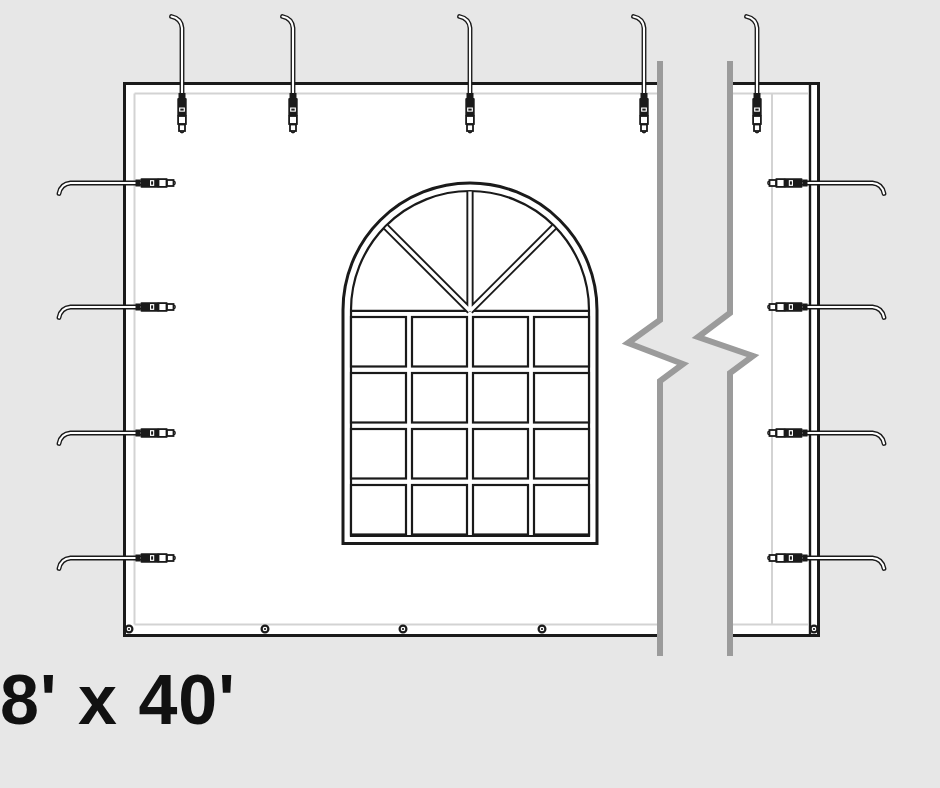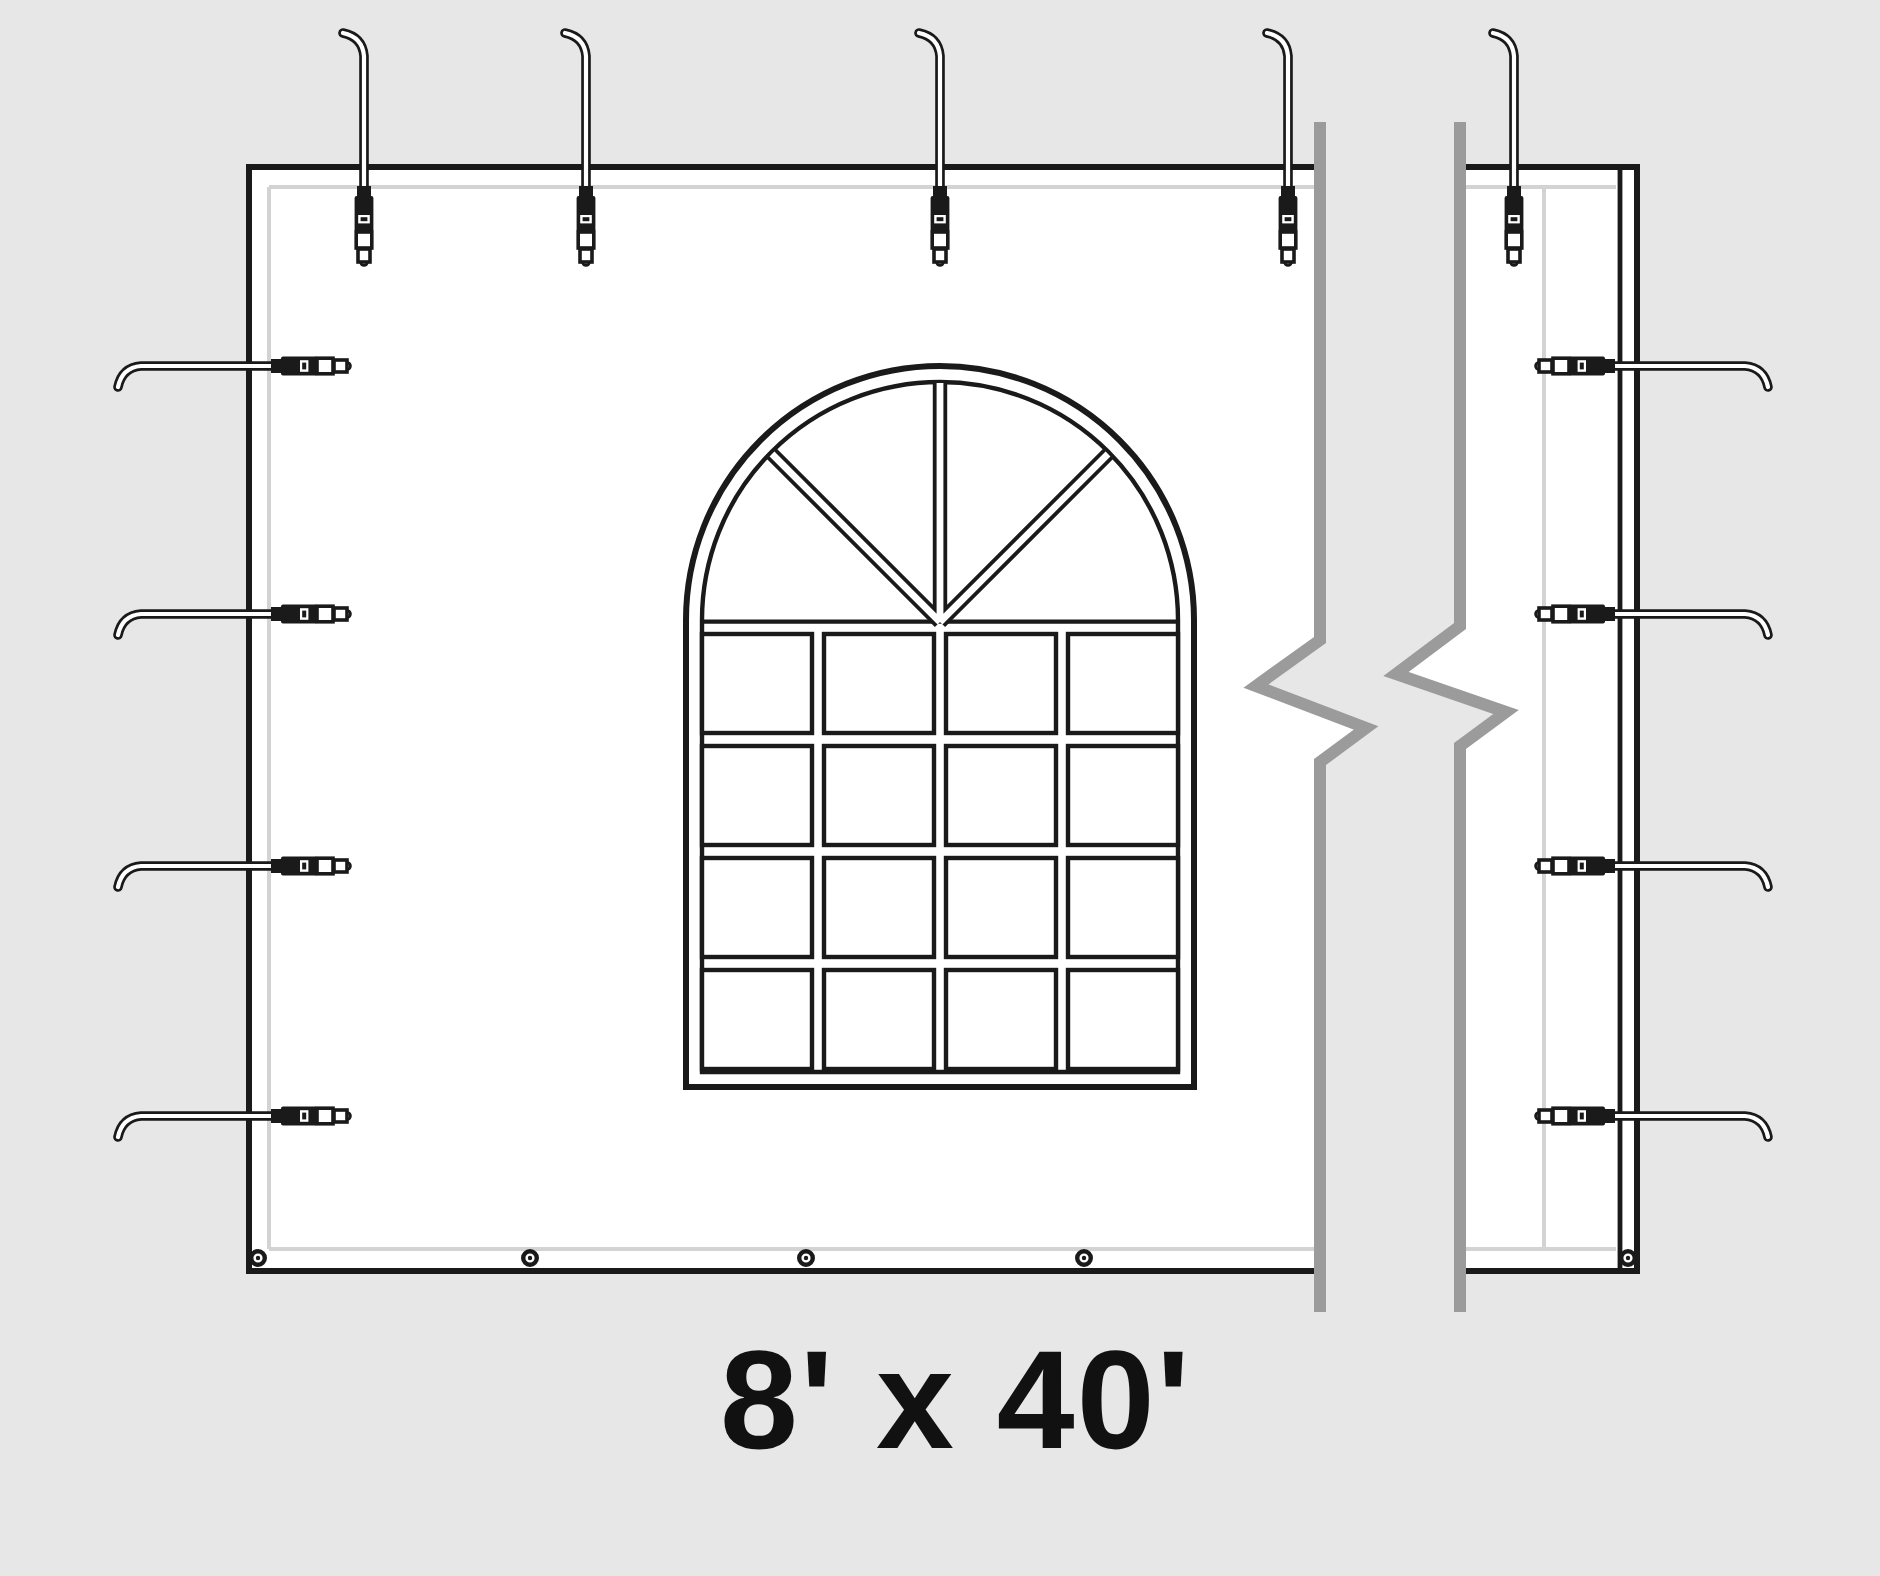--- a/index.html
+++ b/index.html
@@ -18,24 +18,23 @@
     background: #e7e7e7;
   }
   .stage svg {
     position: absolute;
     left: 0;
     top: 0;
     display: block;
   }
   .dim-label {
     position: absolute;
-    left: 16px;
+    left: 0;
     right: 0;
     top: 660px;
-    text-align: center;
     font-family: "Liberation Sans", "DejaVu Sans", sans-serif;
     font-weight: bold;
     font-size: 70px;
     letter-spacing: 1px;
     color: #111111;
     user-select: none;
   }
 </style>
 </head>
 <body>

